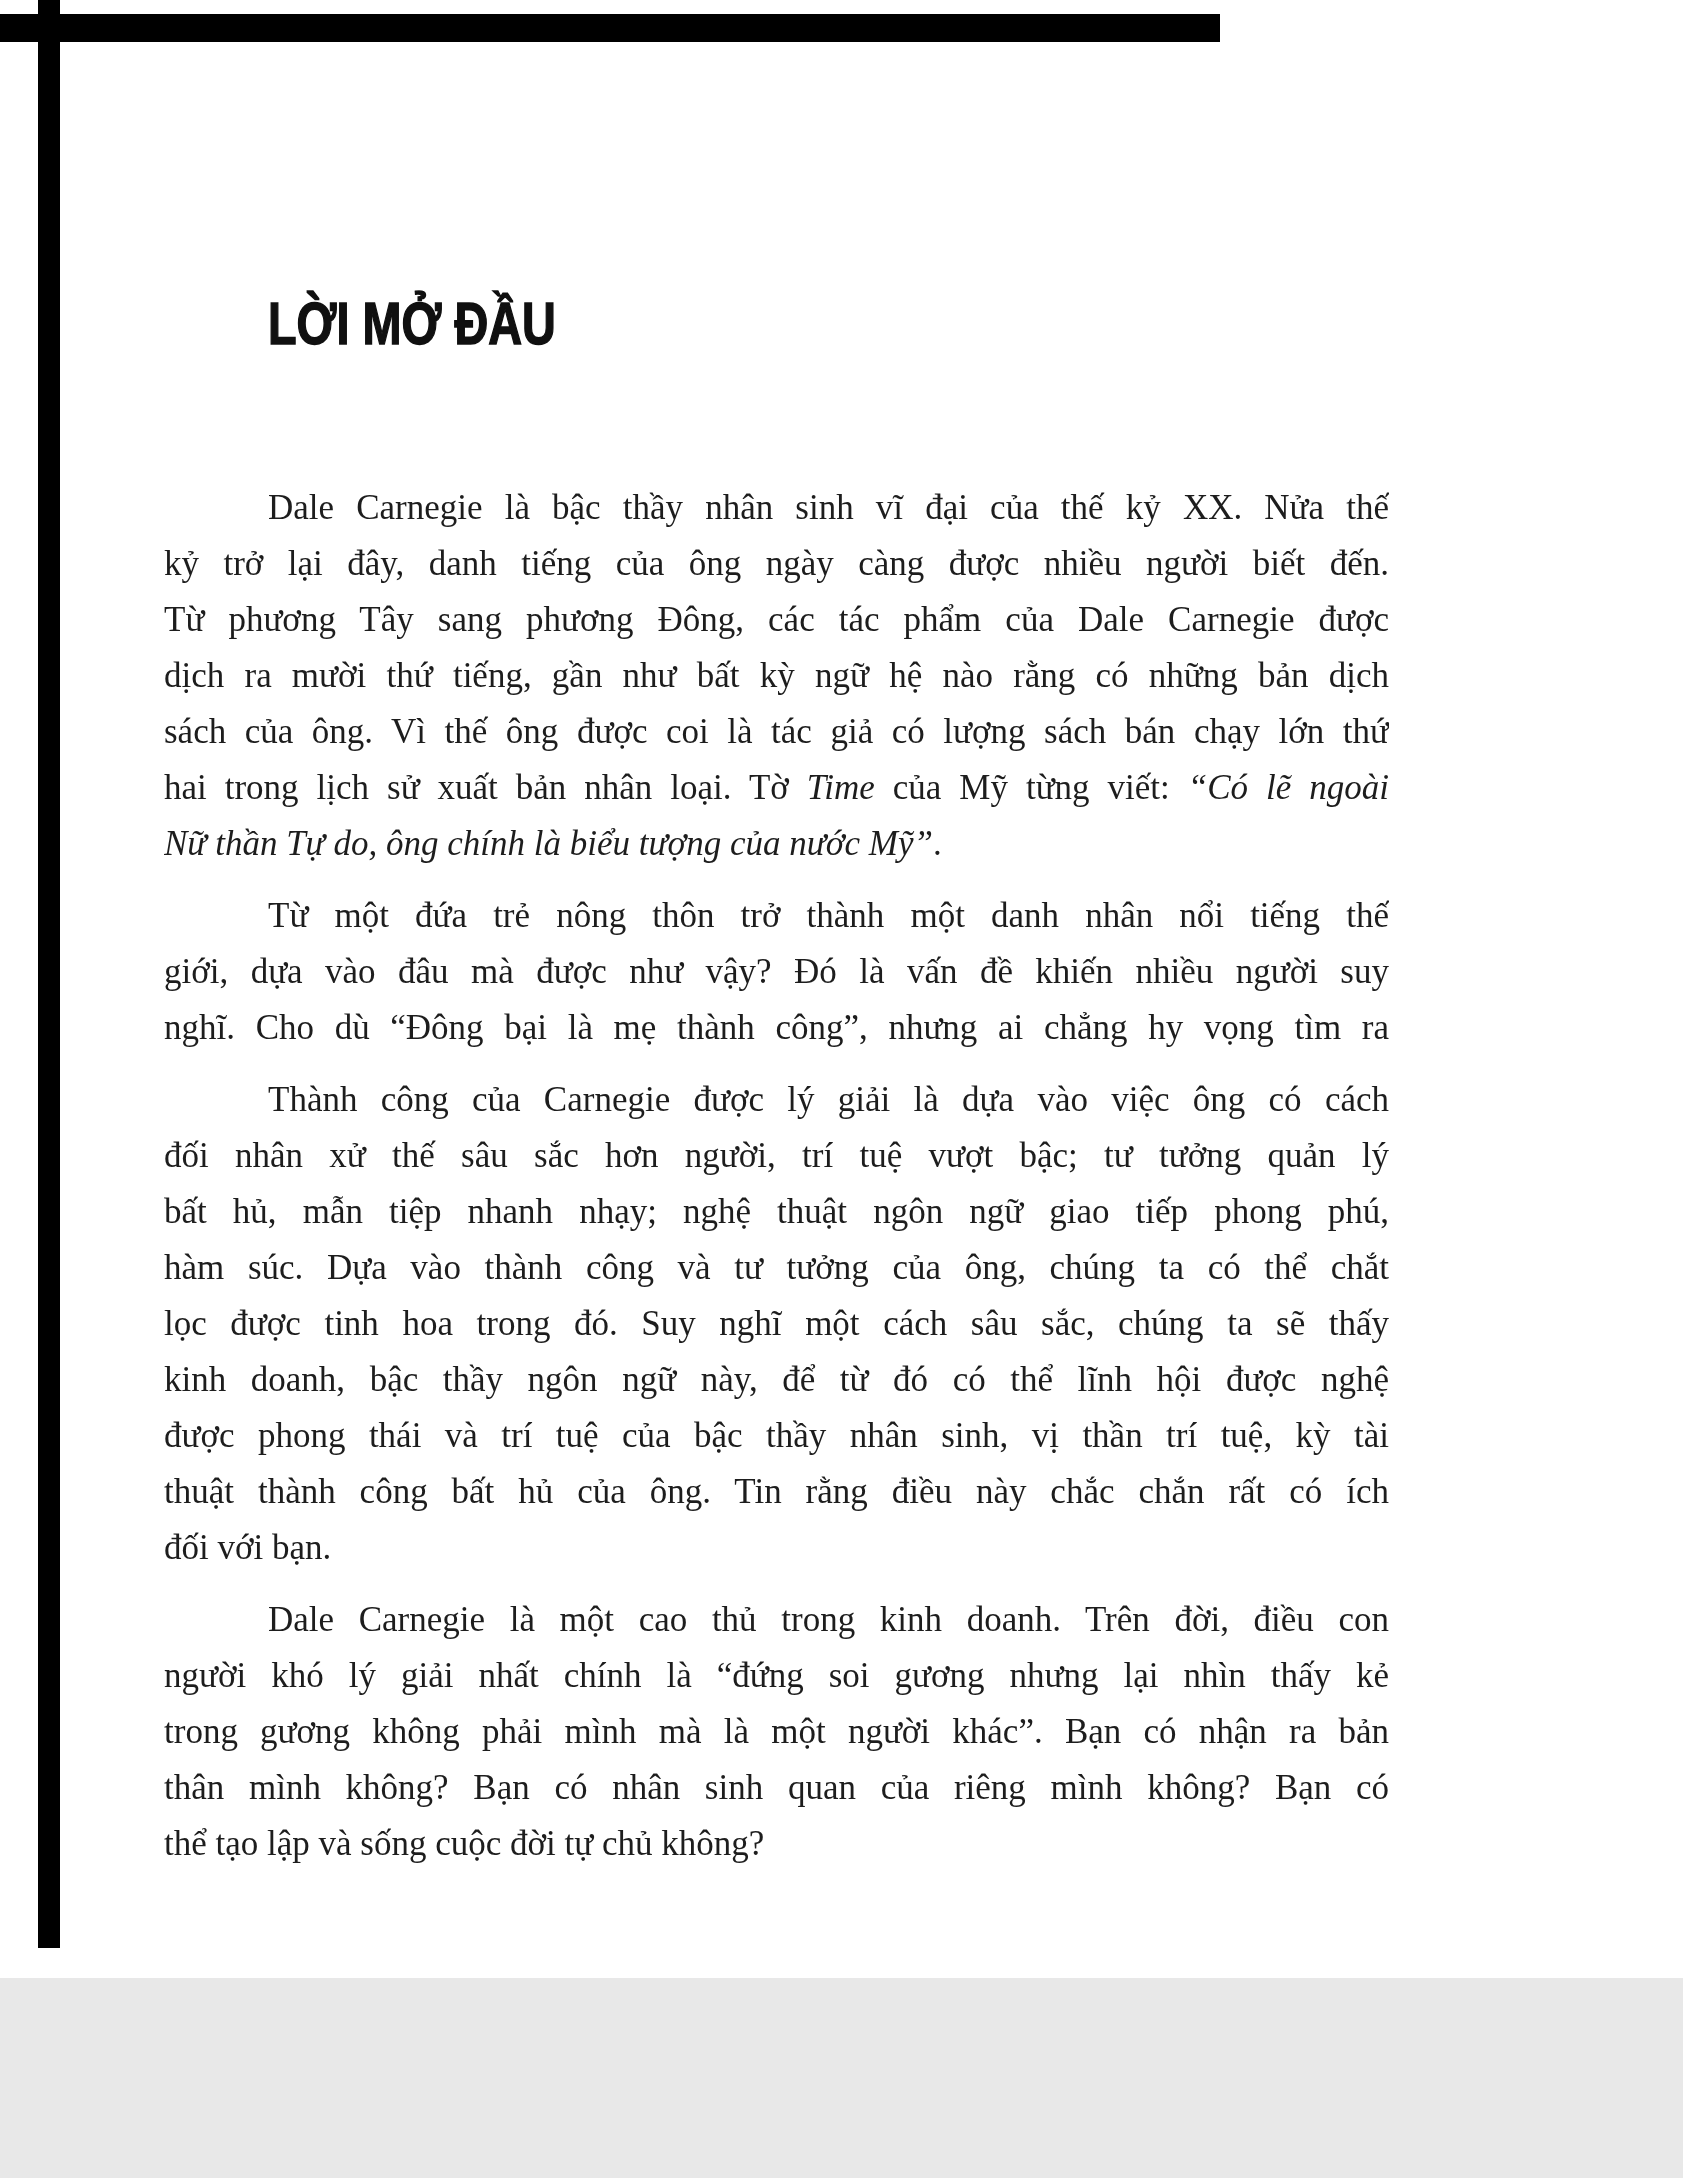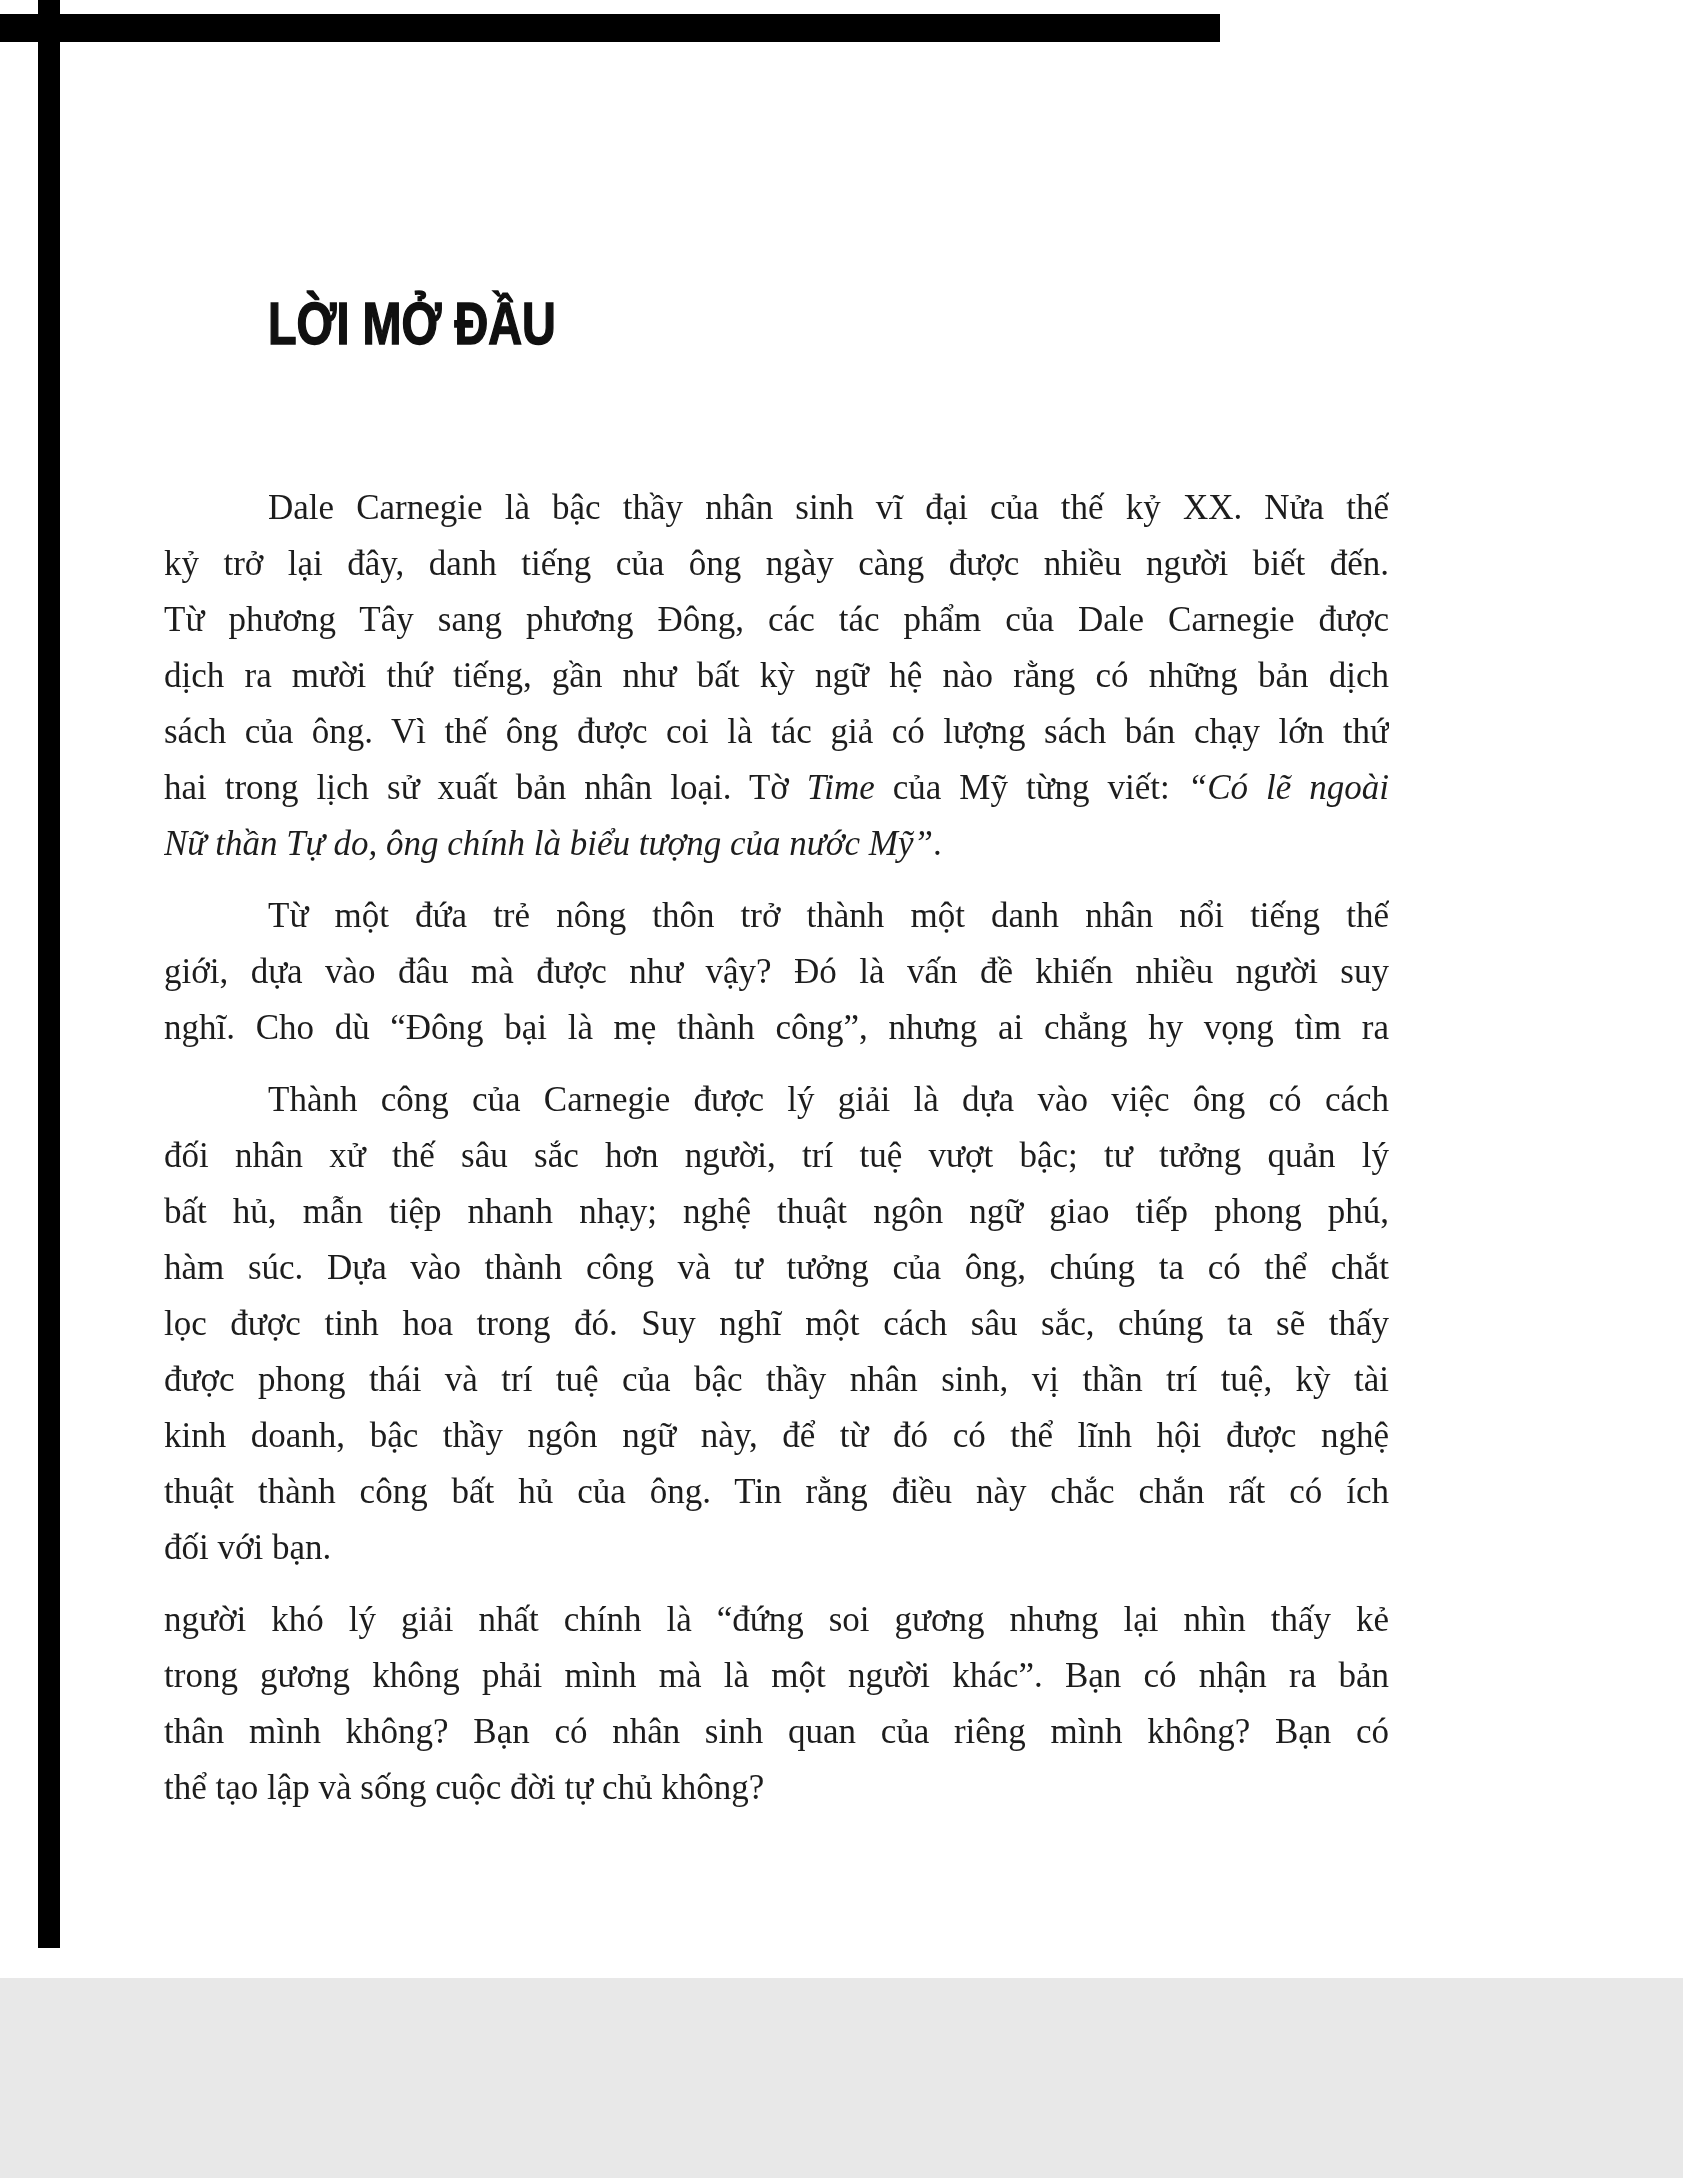--- a/index.html
+++ b/index.html
@@ -68,26 +68,27 @@
         <div class="line first"><span>Từ một đứa trẻ nông thôn trở thành một danh nhân nổi tiếng thế</span></div>
         <div class="line"><span>giới, dựa vào đâu mà được như vậy? Đó là vấn đề khiến nhiều người suy</span></div>
         <div class="line"><span>nghĩ. Cho dù “Đông bại là mẹ thành công”, nhưng ai chẳng hy vọng tìm ra</span></div>
       </div>
       <div class="para">
         <div class="line first"><span>Thành công của Carnegie được lý giải là dựa vào việc ông có cách</span></div>
         <div class="line"><span>đối nhân xử thế sâu sắc hơn người, trí tuệ vượt bậc; tư tưởng quản lý</span></div>
         <div class="line"><span>bất hủ, mẫn tiệp nhanh nhạy; nghệ thuật ngôn ngữ giao tiếp phong phú,</span></div>
         <div class="line"><span>hàm súc. Dựa vào thành công và tư tưởng của ông, chúng ta có thể chắt</span></div>
         <div class="line"><span>lọc được tinh hoa trong đó. Suy nghĩ một cách sâu sắc, chúng ta sẽ thấy</span></div>
+        <div class="line"><span>kinh doanh, bậc thầy ngôn ngữ này, để từ đó có thể lĩnh hội được nghệ</span></div>
         <div class="line"><span>được phong thái và trí tuệ của bậc thầy nhân sinh, vị thần trí tuệ, kỳ tài</span></div>
-        <div class="line"><span>kinh doanh, bậc thầy ngôn ngữ này, để từ đó có thể lĩnh hội được nghệ</span></div>
         <div class="line"><span>thuật thành công bất hủ của ông. Tin rằng điều này chắc chắn rất có ích</span></div>
         <div class="line last"><span>đối với bạn.</span></div>
       </div>
       <div class="para">
+        <div class="line first"><span>Dale Carnegie là một cao thủ trong kinh doanh. Trên đời, điều con</span></div>
         <div class="line"><span>người khó lý giải nhất chính là “đứng soi gương nhưng lại nhìn thấy kẻ</span></div>
         <div class="line"><span>trong gương không phải mình mà là một người khác”. Bạn có nhận ra bản</span></div>
         <div class="line"><span>thân mình không? Bạn có nhân sinh quan của riêng mình không? Bạn có</span></div>
         <div class="line last"><span>thể tạo lập và sống cuộc đời tự chủ không?</span></div>
       </div>
     </main>
 
   <footer class="footer" id="footer">
     <span class="arrow a-l" id="arrows-left"><span style="color: rgb(31, 31, 31);">◀</span><span style="color: rgb(88, 88, 90);">◀</span><span style="color: rgb(163, 165, 167);">◀</span></span><span class="pagenum">3</span><span class="arrow a-r" id="arrows-right"><span style="color: rgb(163, 165, 167);">▶</span><span style="color: rgb(88, 88, 90);">▶</span><span style="color: rgb(31, 31, 31);">▶</span></span>
   </footer>

